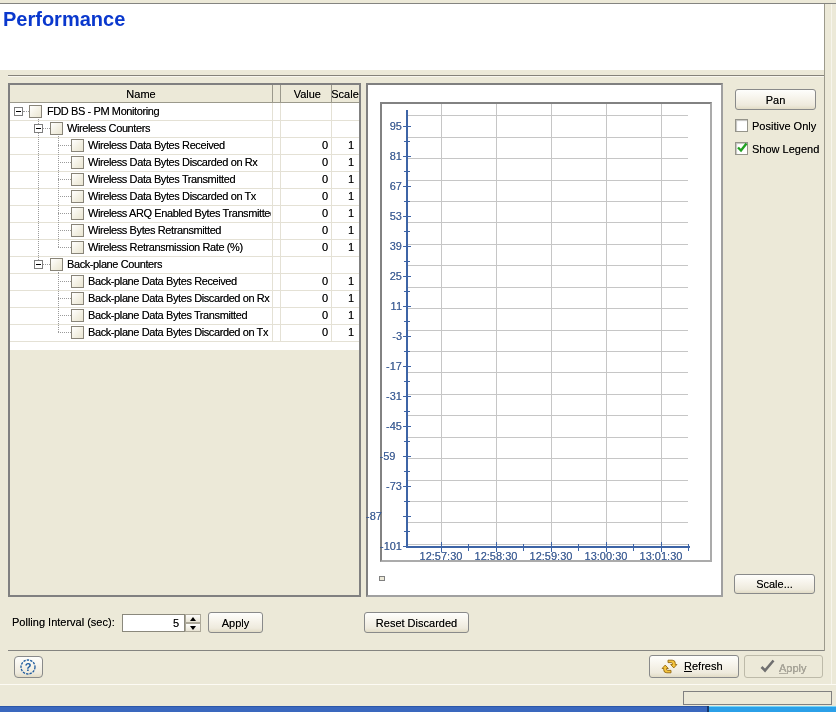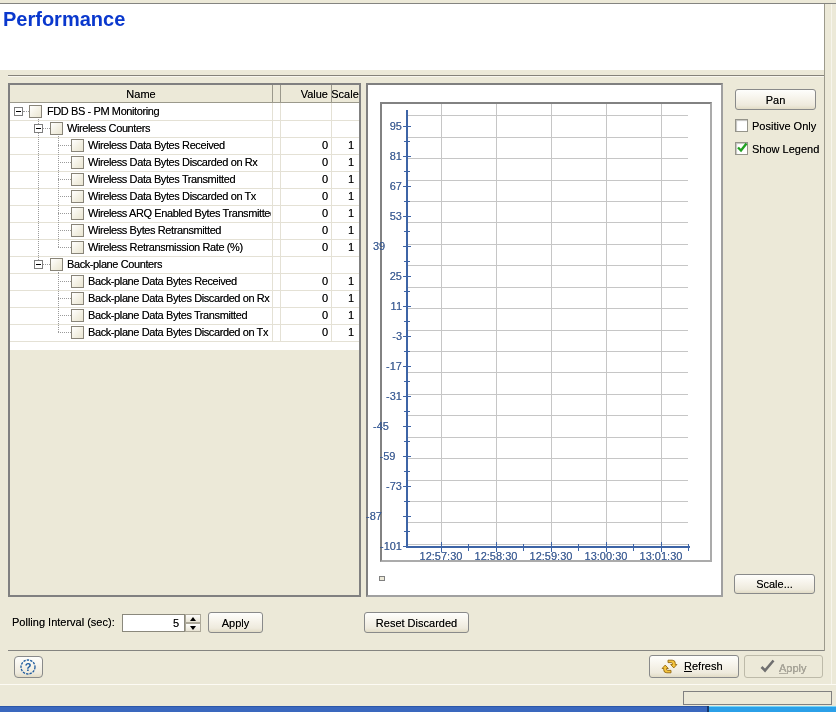--- a/index.html
+++ b/index.html
@@ -21,21 +21,21 @@
 <div style="left:831px;top:4px;width:1px;height:680px;background:#f7f5ec"></div>
 <div style="left:8px;top:75px;width:816px;height:1px;background:#85827a"></div>
 <div style="left:8px;top:76px;width:816px;height:1px;background:#f8f6ee"></div>
 <div style="left:8px;top:83px;width:353px;height:514px;border:2px solid #808080;background:#ECE9D8"></div>
 <div style="left:10px;top:103px;width:349px;height:247px;background:#fff"></div>
 <div style="left:10px;top:85px;width:349px;height:18px;background:#ECE9D8;border-bottom:1px solid #9b998c"></div>
 <div style="left:272px;top:85px;width:1px;height:18px;background:#9b998c"></div>
 <div style="left:280px;top:85px;width:1px;height:18px;background:#9b998c"></div>
 <div style="left:331px;top:85px;width:1px;height:18px;background:#9b998c"></div>
 <div class="t" style="left:10px;top:85px;width:262px;height:18px;line-height:18px;text-align:center;">Name</div>
-<div class="t" style="left:280px;top:85px;width:48px;height:14px;line-height:18px;text-align:right;">Value</div>
+<div class="t" style="left:273px;top:85px;width:48px;height:14px;line-height:18px;text-align:right;">Value</div>
 <div class="t" style="left:331px;top:85px;width:28px;height:30px;line-height:18px;text-align:center;">Scale</div>
 <div style="left:272px;top:103px;width:1px;height:238px;background:#e4e1d5"></div>
 <div style="left:280px;top:103px;width:1px;height:238px;background:#e4e1d5"></div>
 <div style="left:331px;top:103px;width:1px;height:238px;background:#e4e1d5"></div>
 <div style="left:10px;top:120px;width:349px;height:1px;background:#e4e1d5"></div>
 <div style="left:10px;top:137px;width:349px;height:1px;background:#e4e1d5"></div>
 <div style="left:10px;top:154px;width:349px;height:1px;background:#e4e1d5"></div>
 <div style="left:10px;top:171px;width:349px;height:1px;background:#e4e1d5"></div>
 <div style="left:10px;top:188px;width:349px;height:1px;background:#e4e1d5"></div>
 <div style="left:10px;top:205px;width:349px;height:1px;background:#e4e1d5"></div>
@@ -153,39 +153,39 @@
 <div style="left:403px;top:156px;width:8px;height:1px;background:#3d64a6"></div>
 <div class="t" style="left:373px;top:148px;width:29px;text-align:right;color:#3d64a6;line-height:16px;">81</div>
 <div style="left:404px;top:171px;width:6px;height:1px;background:#3d64a6"></div>
 <div style="left:403px;top:186px;width:8px;height:1px;background:#3d64a6"></div>
 <div class="t" style="left:373px;top:178px;width:29px;text-align:right;color:#3d64a6;line-height:16px;">67</div>
 <div style="left:404px;top:201px;width:6px;height:1px;background:#3d64a6"></div>
 <div style="left:403px;top:216px;width:8px;height:1px;background:#3d64a6"></div>
 <div class="t" style="left:373px;top:208px;width:29px;text-align:right;color:#3d64a6;line-height:16px;">53</div>
 <div style="left:404px;top:231px;width:6px;height:1px;background:#3d64a6"></div>
 <div style="left:403px;top:246px;width:8px;height:1px;background:#3d64a6"></div>
-<div class="t" style="left:373px;top:238px;width:29px;color:#3d64a6;line-height:16px;">39</div>
+<div class="t" style="left:373px;top:238px;width:29px;text-align:right;color:#3d64a6;line-height:16px;">39</div>
 <div style="left:404px;top:261px;width:6px;height:1px;background:#3d64a6"></div>
 <div style="left:403px;top:276px;width:8px;height:1px;background:#3d64a6"></div>
 <div class="t" style="left:373px;top:268px;width:29px;text-align:right;color:#3d64a6;line-height:16px;">25</div>
 <div style="left:404px;top:291px;width:6px;height:1px;background:#3d64a6"></div>
 <div style="left:403px;top:306px;width:8px;height:1px;background:#3d64a6"></div>
 <div class="t" style="left:373px;top:298px;width:29px;text-align:right;color:#3d64a6;line-height:16px;">11</div>
 <div style="left:404px;top:321px;width:6px;height:1px;background:#3d64a6"></div>
 <div style="left:403px;top:336px;width:8px;height:1px;background:#3d64a6"></div>
 <div class="t" style="left:373px;top:328px;width:29px;text-align:right;color:#3d64a6;line-height:16px;">-3</div>
 <div style="left:404px;top:351px;width:6px;height:1px;background:#3d64a6"></div>
 <div style="left:403px;top:366px;width:8px;height:1px;background:#3d64a6"></div>
 <div class="t" style="left:373px;top:358px;width:29px;text-align:right;color:#3d64a6;line-height:16px;">-17</div>
 <div style="left:404px;top:381px;width:6px;height:1px;background:#3d64a6"></div>
 <div style="left:403px;top:396px;width:8px;height:1px;background:#3d64a6"></div>
 <div class="t" style="left:373px;top:388px;width:29px;text-align:right;color:#3d64a6;line-height:16px;">-31</div>
 <div style="left:404px;top:411px;width:6px;height:1px;background:#3d64a6"></div>
 <div style="left:403px;top:426px;width:8px;height:1px;background:#3d64a6"></div>
-<div class="t" style="left:373px;top:418px;width:29px;text-align:left;color:#3d64a6;line-height:16px;">-45</div>
+<div class="t" style="left:373px;top:418px;width:29px;text-align:right;color:#3d64a6;line-height:16px;">-45</div>
 <div style="left:404px;top:441px;width:6px;height:1px;background:#3d64a6"></div>
 <div style="left:403px;top:456px;width:8px;height:1px;background:#3d64a6"></div>
 <div class="t" style="left:373px;top:440px;width:29px;text-align:center;color:#3d64a6;line-height:16px;margin-top:8px;">-59</div>
 <div style="left:404px;top:471px;width:6px;height:1px;background:#3d64a6"></div>
 <div style="left:403px;top:486px;width:8px;height:1px;background:#3d64a6"></div>
 <div class="t" style="left:373px;top:478px;width:29px;text-align:right;color:#3d64a6;line-height:16px;">-73</div>
 <div style="left:404px;top:501px;width:6px;height:1px;background:#3d64a6"></div>
 <div style="left:403px;top:516px;width:8px;height:1px;background:#3d64a6"></div>
 <div class="t" style="left:353px;top:508px;width:29px;text-align:right;color:#3d64a6;line-height:16px;">-87</div>
 <div style="left:404px;top:531px;width:6px;height:1px;background:#3d64a6"></div>

